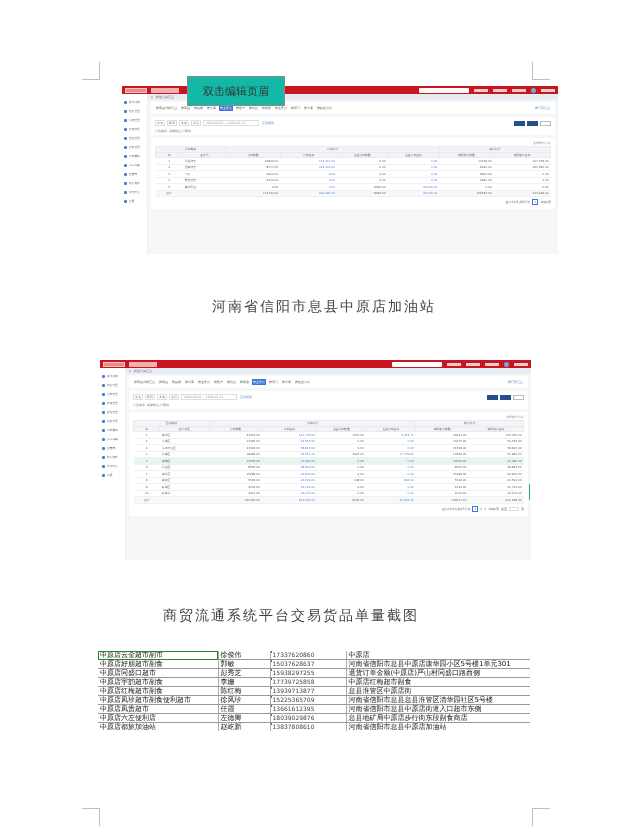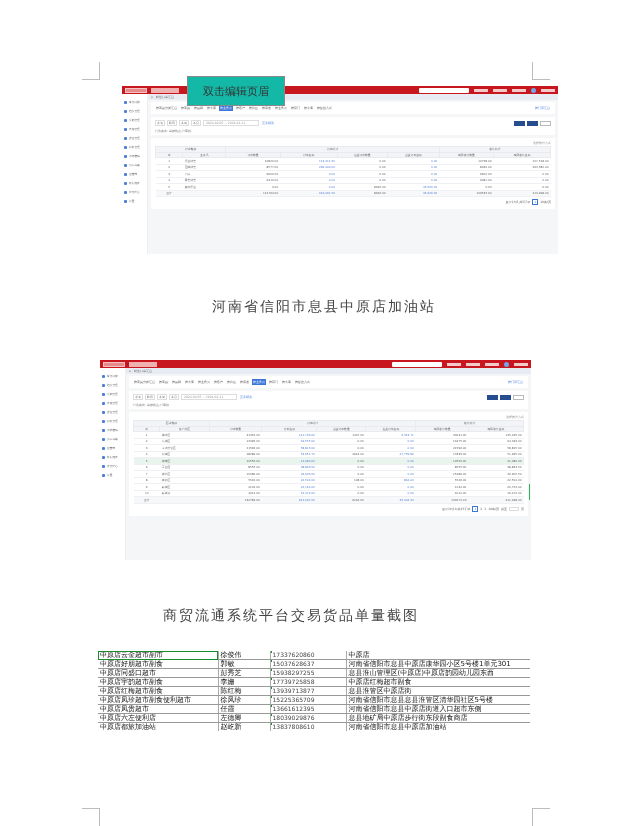--- a/index.html
+++ b/index.html
@@ -548,21 +548,21 @@
         <tr>
           <td class="v first">中原店好朋超市副食</td>
           <td class="v">郭敏</td>
           <td class="v phone">15037628637</td>
           <td class="">河南省信阳市息县中原店康华园小区5号楼1单元301</td>
         </tr>
         <tr>
           <td class="v first">中原店同盛口超市</td>
           <td class="v">彭秀芝</td>
           <td class="v phone">15938297255</td>
-          <td class="">息县淮山管理区(中原店)中原店韵园幼儿园东西</td>
+          <td class="">退货订单金额(中原店)严山村同盛口路西侧</td>
         </tr>
         <tr>
           <td class="v first">中原店宇韵超市副食</td>
           <td class="v">李姗</td>
           <td class="v phone">17739725858</td>
           <td class="">中原店红梅超市副食</td>
         </tr>
         <tr>
           <td class="v first">中原店红梅超市副食</td>
           <td class="v">陈红梅</td>

